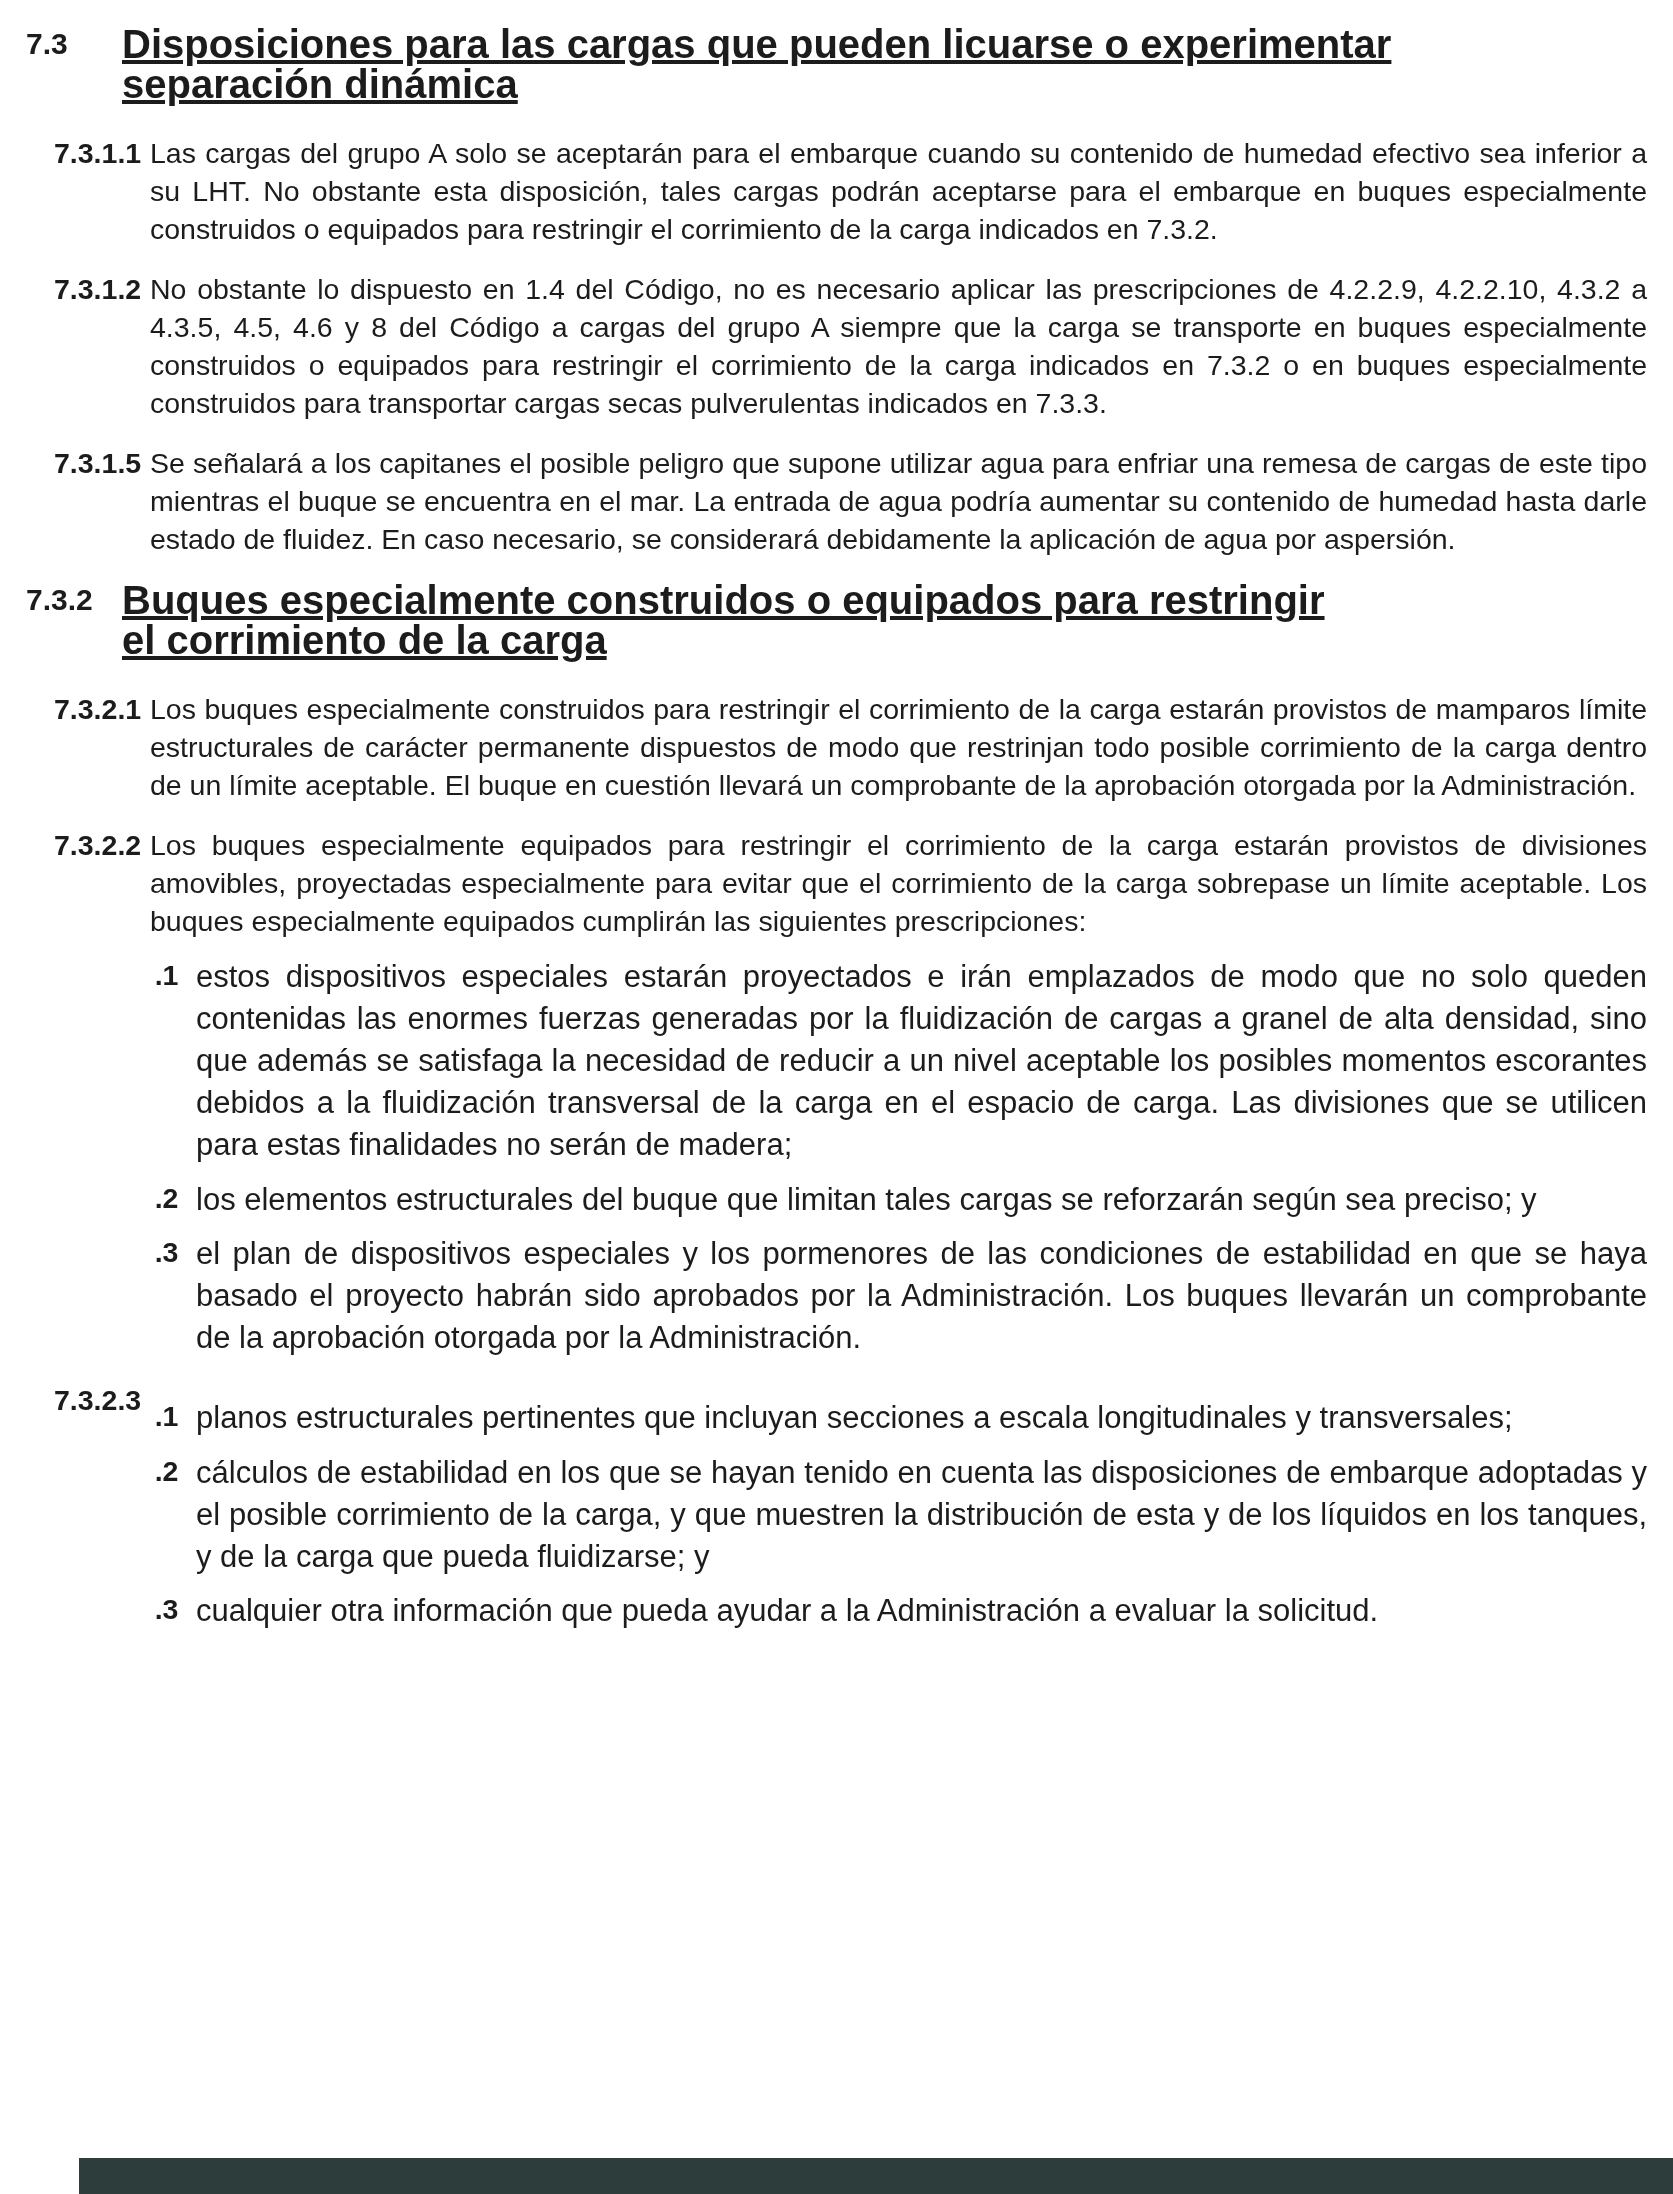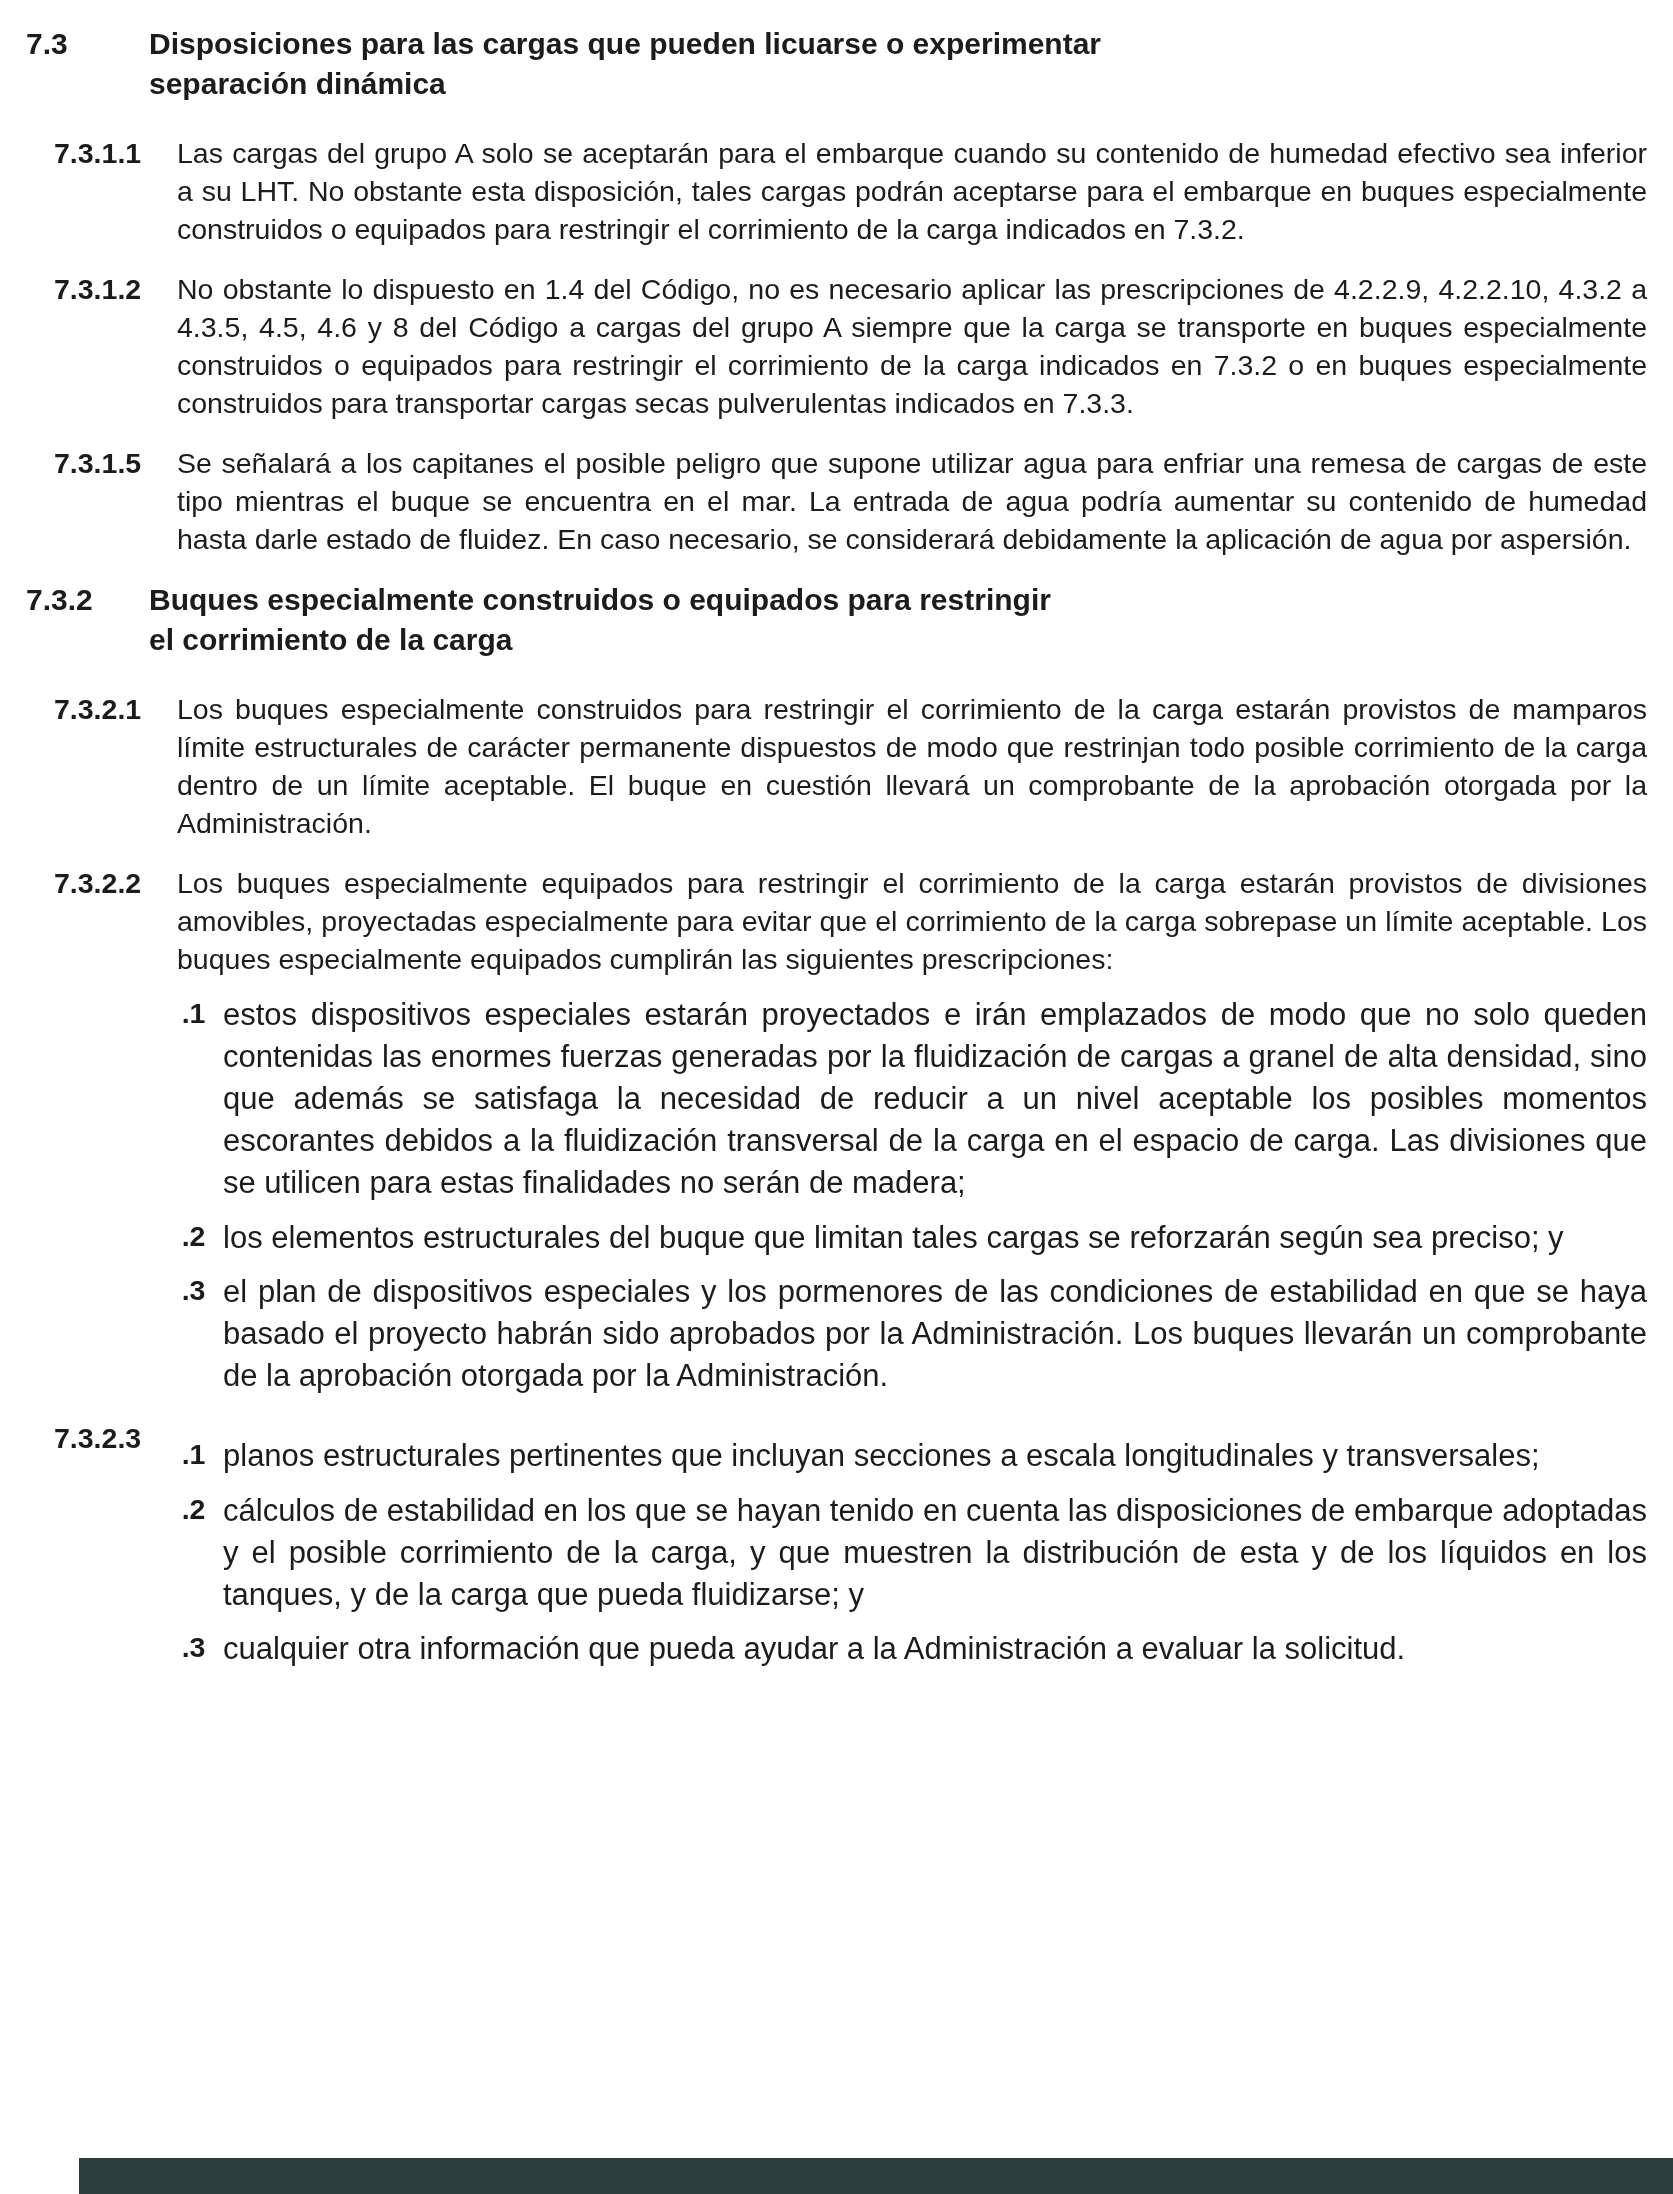--- a/index.html
+++ b/index.html
@@ -12,36 +12,37 @@
     font-family: "Liberation Sans", "DejaVu Sans", sans-serif;
     color: #1c1c1c;
     overflow: hidden;
   }
   .doc-content {
     position: absolute;
     top: 24px;
     left: 26px;
     right: 26px;
   }
-  .block { display: flex; align-items: flex-start; gap: 27px; }
+  .block { display: flex; align-items: flex-start; }
   .block.para { margin-bottom: 22px; margin-left: 28px; }
   .block.heading { margin-bottom: 30px; }
   .num {
     flex: 0 0 96px;
     font-weight: bold;
     font-size: 28.5px;
     line-height: 38px;
   }
   .block.heading .num { font-size: 30px; line-height: 40px; }
   .body { flex: 1; min-width: 0; }
   .heading-text {
     font-weight: bold;
-    font-size: 30px;
+    font-size: 40px;
     line-height: 40px;
     white-space: pre-line;
+    text-decoration: underline;
   }
   .para-text {
     font-size: 28.5px;
     line-height: 38px;
     text-align: justify;
   }
   .items { margin-top: 16px; }
   .item { display: flex; }
   .item + .item { margin-top: 12.6px; }
   .item-num {

